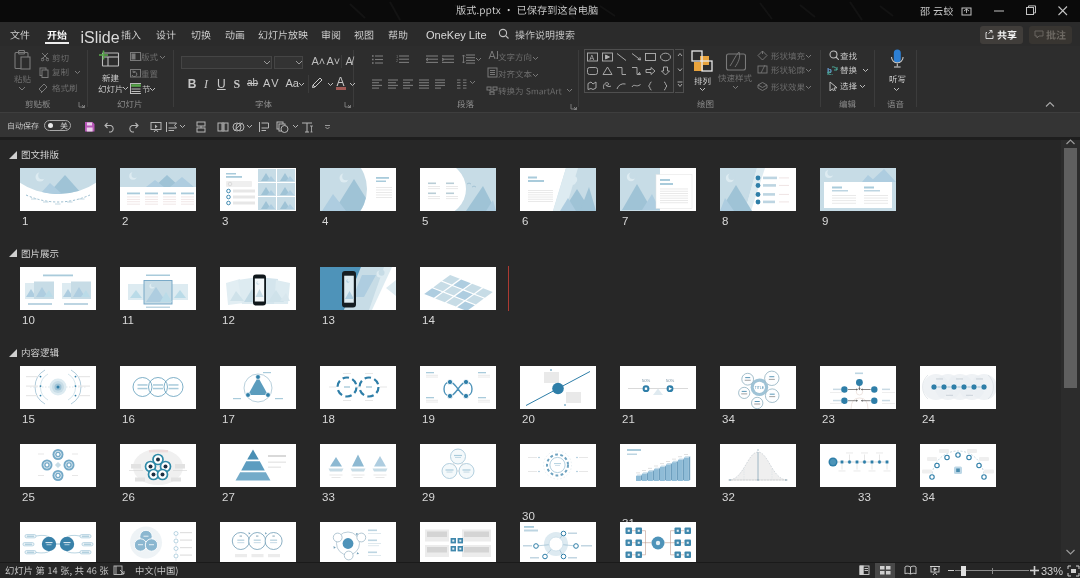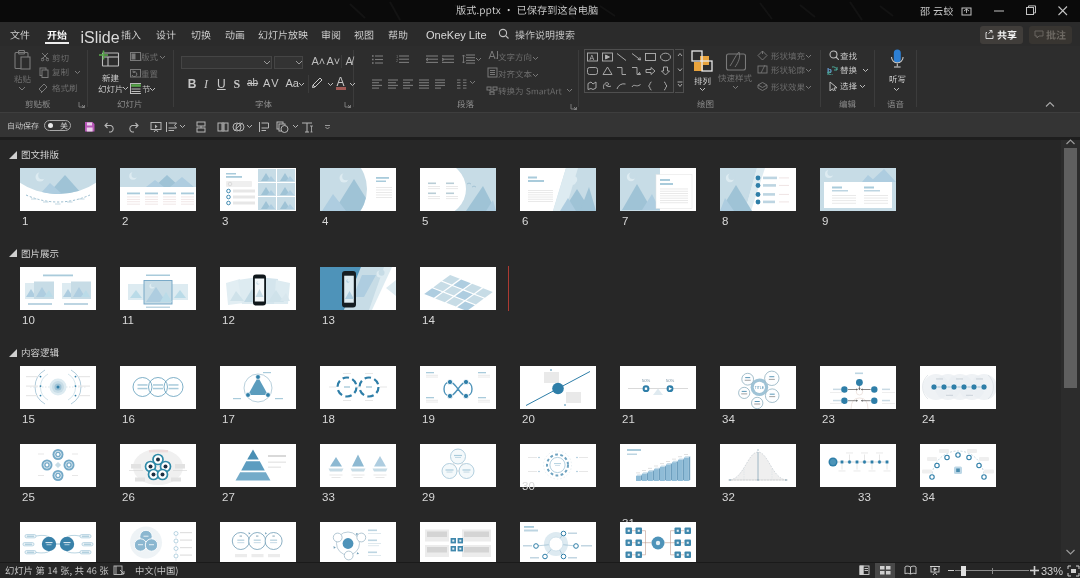--- a/index.html
+++ b/index.html
@@ -1281,21 +1281,21 @@
         <circle cx="37.5" cy="21" r="14" fill="none" stroke="#d9e4ea" stroke-width="0.6" stroke-dasharray="1.5 2"></circle>
         <rect x="8" y="13" width="9" height="1" fill="#e7e7e7"></rect>
         <rect x="8" y="27" width="9" height="1" fill="#e7e7e7"></rect>
         <rect x="59" y="13" width="9" height="1" fill="#e7e7e7"></rect>
         <rect x="59" y="27" width="9" height="1" fill="#e7e7e7"></rect>
         <circle cx="19" cy="13.5" r="0.8" fill="#9fc3d6"></circle>
         <circle cx="19" cy="27.5" r="0.8" fill="#9fc3d6"></circle>
         <circle cx="57" cy="13.5" r="0.8" fill="#9fc3d6"></circle>
         <circle cx="57" cy="27.5" r="0.8" fill="#9fc3d6"></circle>
       </svg></div>
-    <div class="num" style="left:522px;top:480px">30</div>
+    <div class="num" style="left:522px;top:510px">30</div>
     <div class="th" style="left:620px;top:444px"><svg width="76" height="43" viewBox="0 0 76 43">
         <rect x="0" y="0" width="76" height="43" fill="#fff"></rect>
         <rect x="7" y="5" width="14" height="2" fill="#a9cbdb"></rect>
         <rect x="7" y="9.5" width="10" height="1.5" fill="#bdd5e2"></rect>
         <polygon points="16,32.0 17.4,30.6 22.2,30.6 20.8,32.0" fill="#c5dcea"></polygon>
         <rect x="16" y="32.0" width="4.8" height="5.0" fill="#8fbcd7"></rect>
         <polygon points="20.8,32.0 22.2,30.6 22.2,35.6 20.8,37" fill="#6e9fbe"></polygon>
         <rect x="16" y="28.5" width="4" height="0.8" fill="#d9d9d9"></rect>
         <polygon points="22,29.7 23.4,28.3 28.2,28.3 26.8,29.7" fill="#c5dcea"></polygon>
         <rect x="22" y="29.7" width="4.8" height="7.3" fill="#8fbcd7"></rect>

